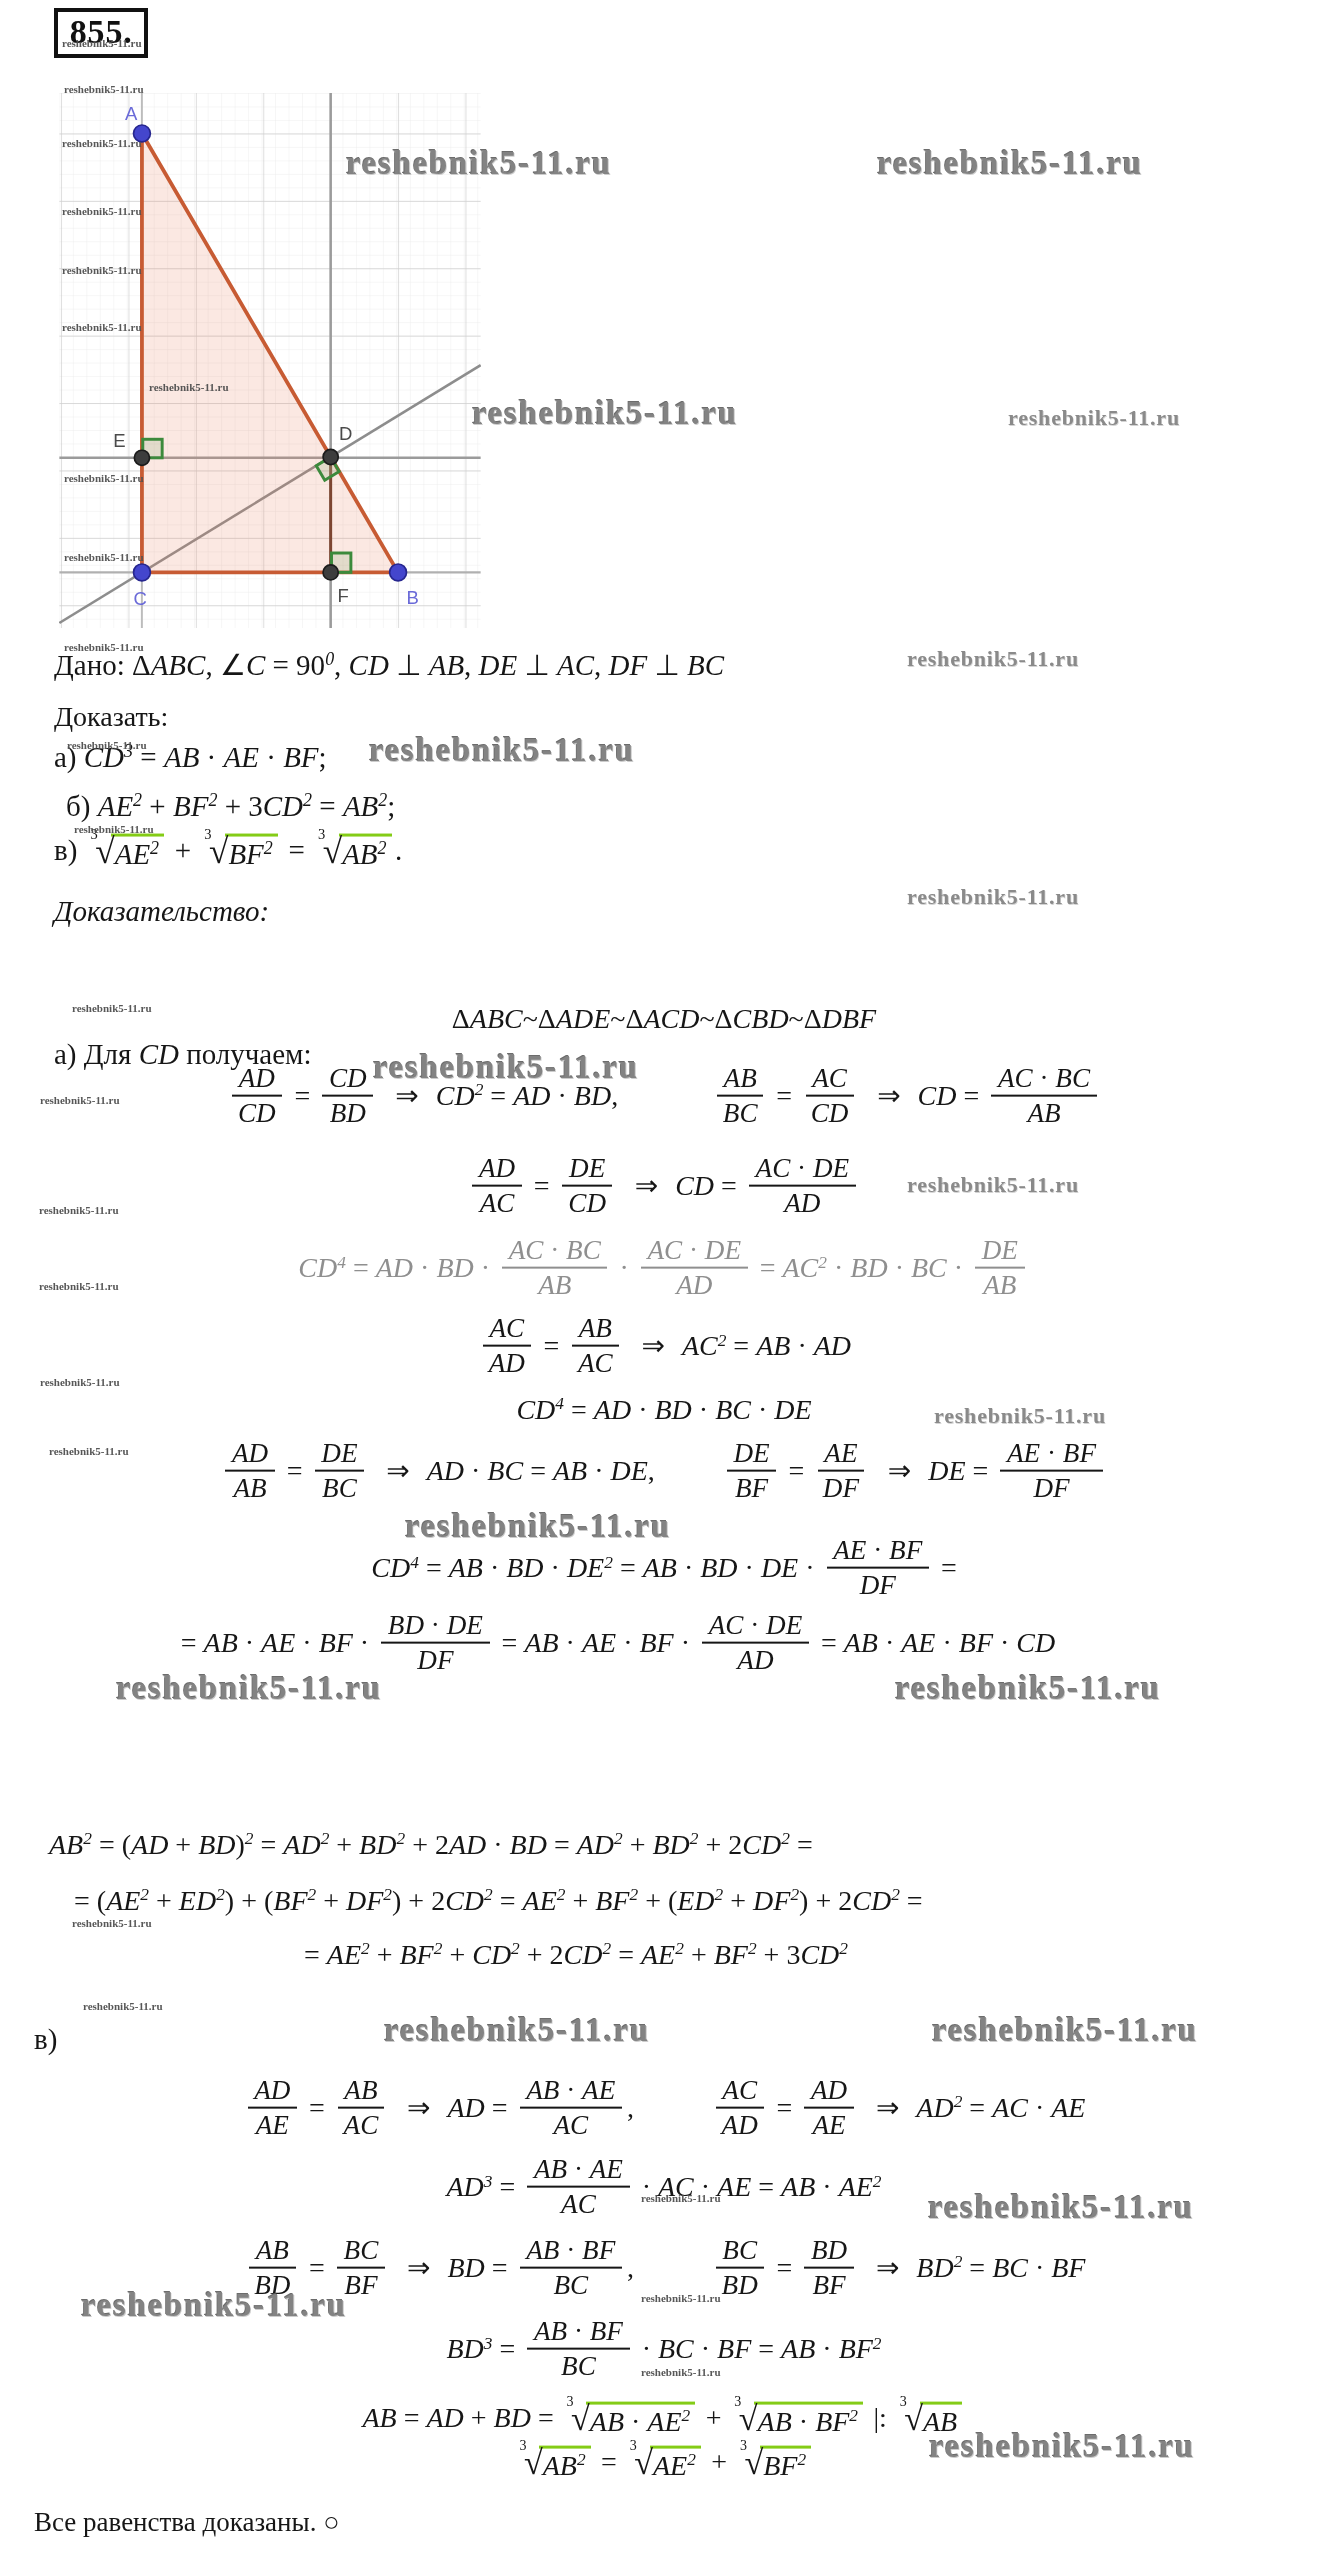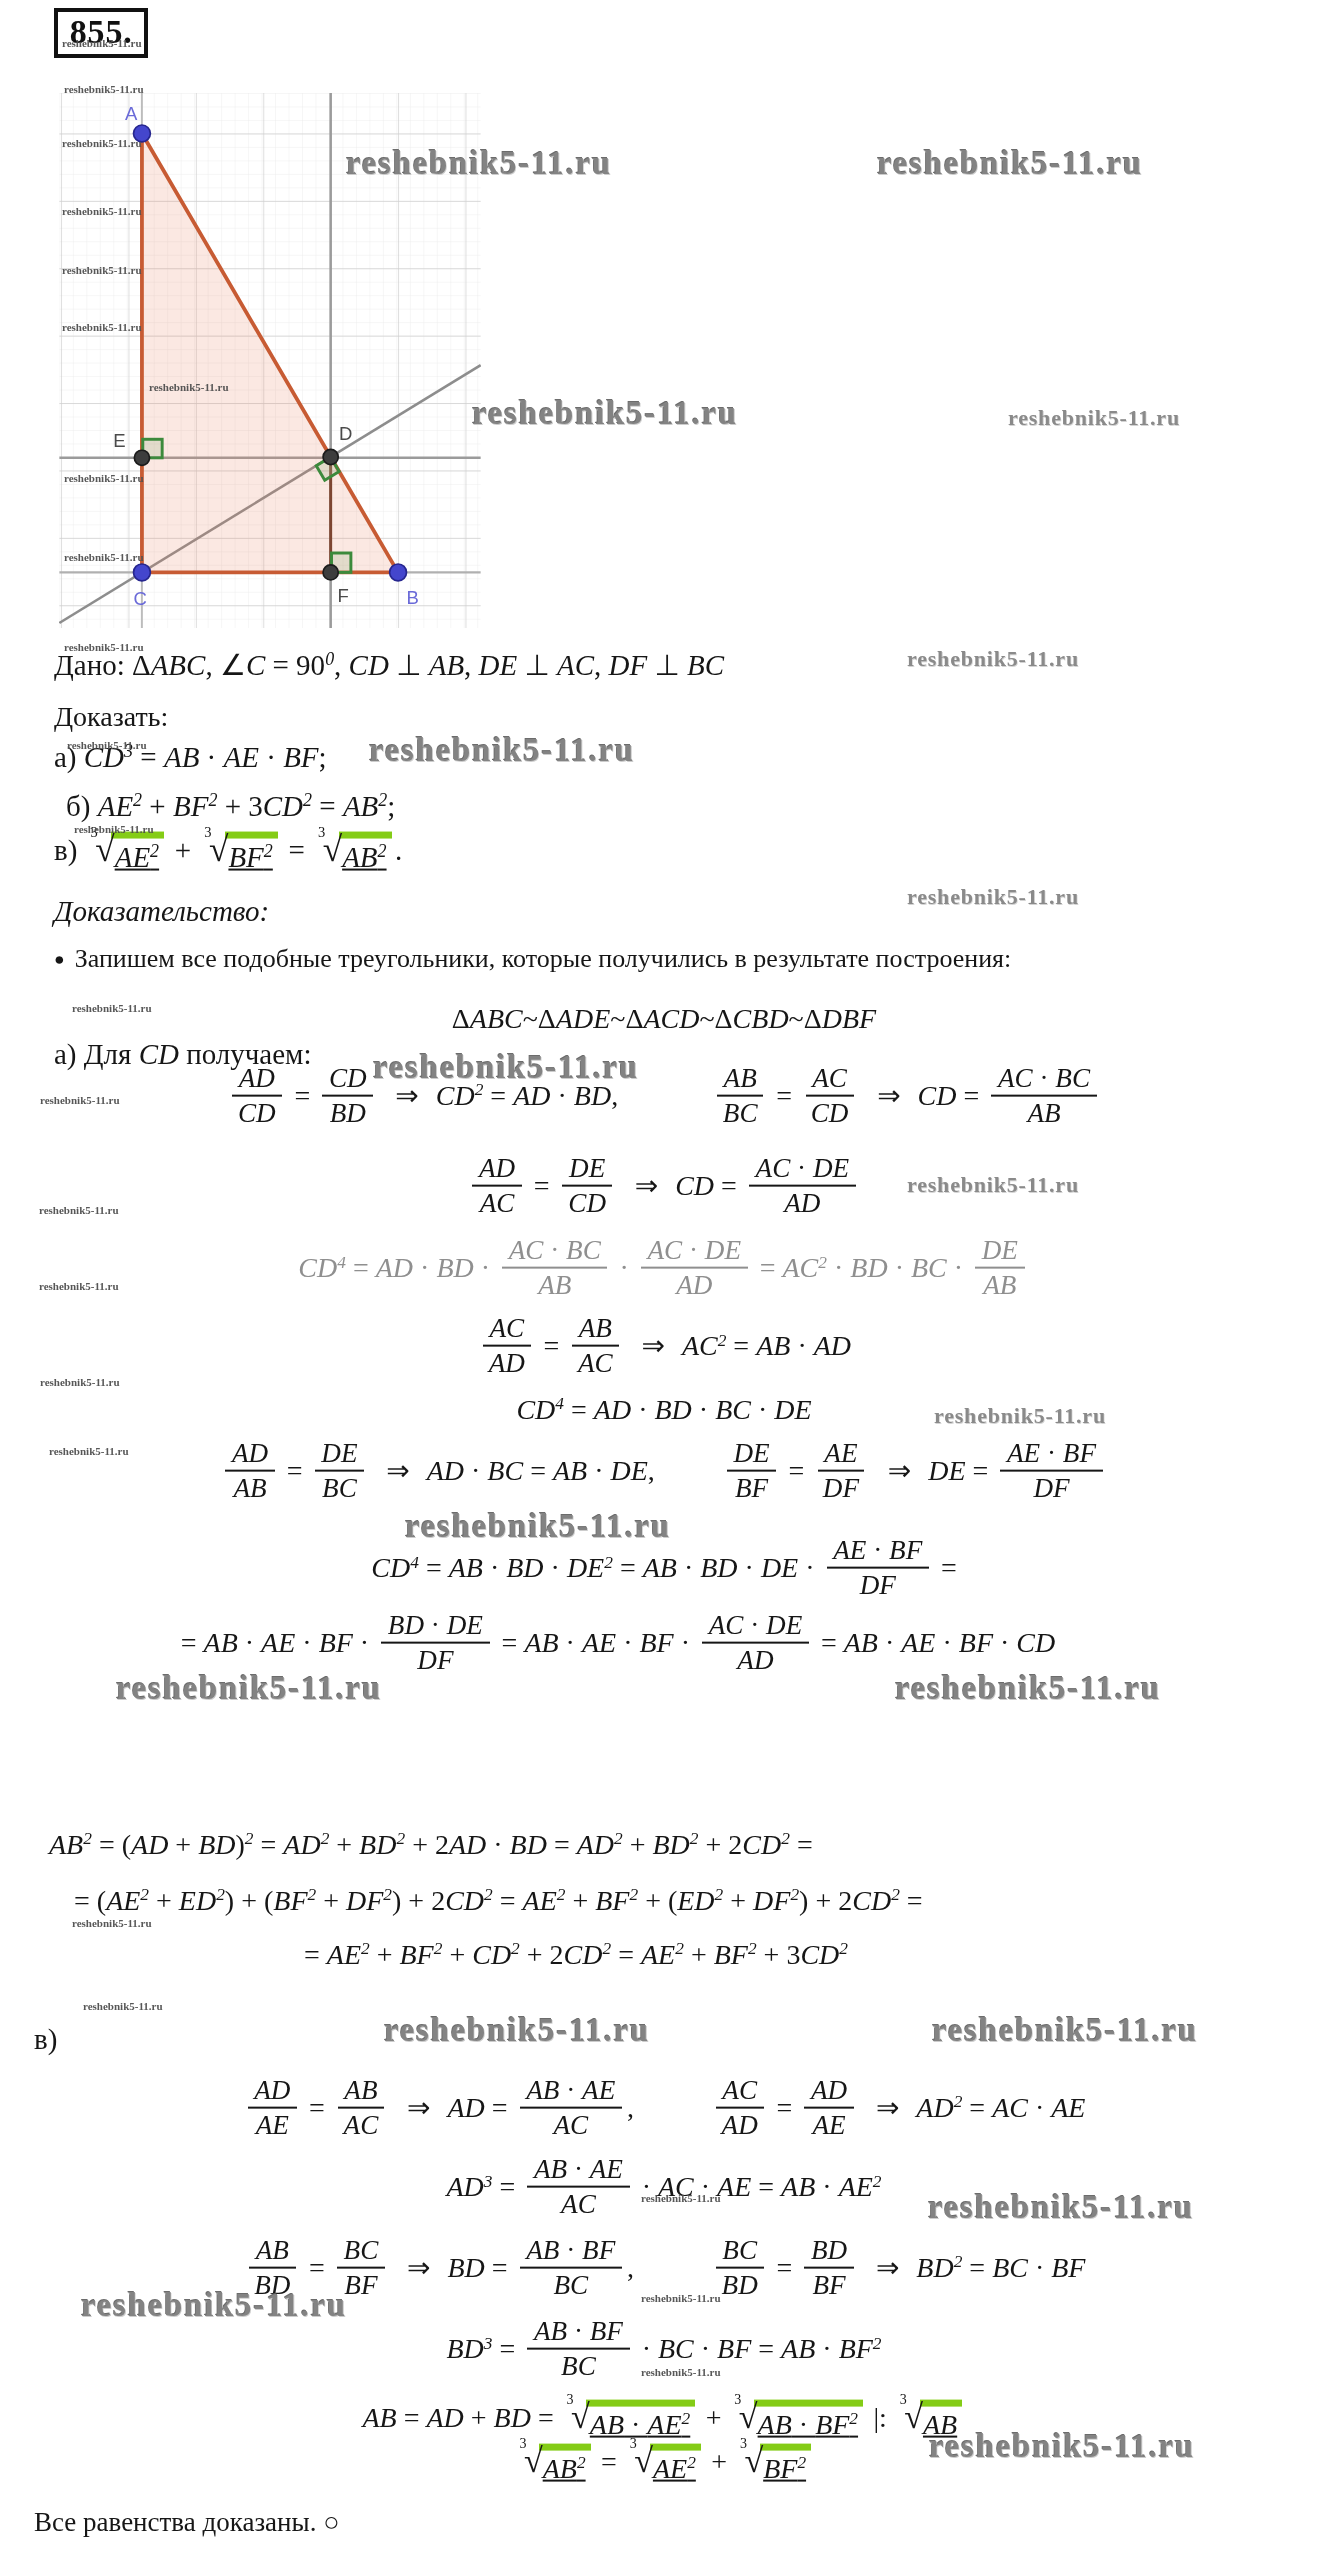--- a/index.html
+++ b/index.html
@@ -20,21 +20,21 @@
   .gray .frac .num{border-color:#8f8f8f;}
   .rm{font-style:normal;}
   .imp{margin:0 10px;}
   .frac{display:inline-flex;flex-direction:column;align-items:center;vertical-align:middle;
         margin:0 5px;transform:translateY(-0.12em);}
   .frac .num,.frac .den{padding:0.8px 6.7px;line-height:1.18;font-size:0.97em;}
   .frac .num{border-bottom:2.5px solid #161616;}
   .rad{display:inline-flex;align-items:flex-start;vertical-align:middle;margin:0 3.4px;transform:translateY(-0.05em);}
   .rad .idx{font-size:0.5em;font-style:normal;transform:translate(2.5px,-6.7px);line-height:1;}
   .rad .sgn{font-size:1.22em;font-style:normal;line-height:1;margin-right:-3.4px;transform:translateY(0px);}
-  .rad .cnt{border-top:7px solid #84cc16;padding:1.7px 5px 0 3.4px;line-height:1.12;text-decoration:underline;}
+  .rad .cnt{border-top:3px solid #84cc16;padding:1.7px 5px 0 3.4px;line-height:1.12;}
   .bdot{font-size:0.68em;vertical-align:0.12em;margin-right:10px;}
   .pairgap{display:inline-block;}
 
   .wm{position:absolute;font-family:"Liberation Serif",serif;font-weight:bold;white-space:nowrap;
       z-index:5;pointer-events:none;}
   .wm-lg{font-size:33px;color:#727272;letter-spacing:1.7px;opacity:0.88;
          text-shadow:0.8px 0.8px 0 #c6c6c6,-0.8px -0.8px 0 #585858;}
   .wm-md{font-size:22px;color:#767676;letter-spacing:0.8px;opacity:0.85;
          text-shadow:0.8px 0.8px 0 #cccccc;}
   .wm-sm{font-size:11px;color:#4f4f4f;opacity:0.95;}
@@ -100,21 +100,20 @@
         </span> + <span class="rad">
           <span class="idx">3</span>
           <span class="sgn">√</span>
           <span class="cnt"><i>BF</i><sup>2</sup></span>
         </span> = <span class="rad">
           <span class="idx">3</span>
           <span class="sgn">√</span>
           <span class="cnt"><i>AB</i><sup>2</sup></span>
         </span>.</span></div>
     <div class="blk" style="top: 894px; left: 54px; font-size: 29px; font-style: italic;">Доказательство:</div>
-    <div class="blk" style="top: 943px; left: 54px; font-size: 26px;"><span class="bdot">●</span>Запишем все подобные треугольники, которые получились в результате построения:</div>
     <div class="blk ctr" style="top: 981px; font-size: 28px; margin-top: 21px;">Δ<i>ABC</i>~Δ<i>ADE</i>~Δ<i>ACD</i>~Δ<i>CBD</i>~Δ<i>DBF</i></div>
     <div class="blk" style="top: 1037px; left: 54px; font-size: 29px;"><span class="rm">а) Для </span><span class="m"><i>CD</i></span><span class="rm"> получаем:</span></div>
     <div class="blk ctr" style="top: 1064px;"><span class="m"><span class="frac">
           <span class="num"><i>AD</i></span>
           <span class="den"><i>CD</i></span>
         </span> = <span class="frac">
           <span class="num"><i>CD</i></span>
           <span class="den"><i>BD</i></span>
         </span> <span class="imp">⇒</span> <i>CD</i><sup>2</sup> = <i>AD</i> · <i>BD</i>,</span><span class="pairgap" style="width:93px"></span><span class="m"><span class="frac">
           <span class="num"><i>AB</i></span>

